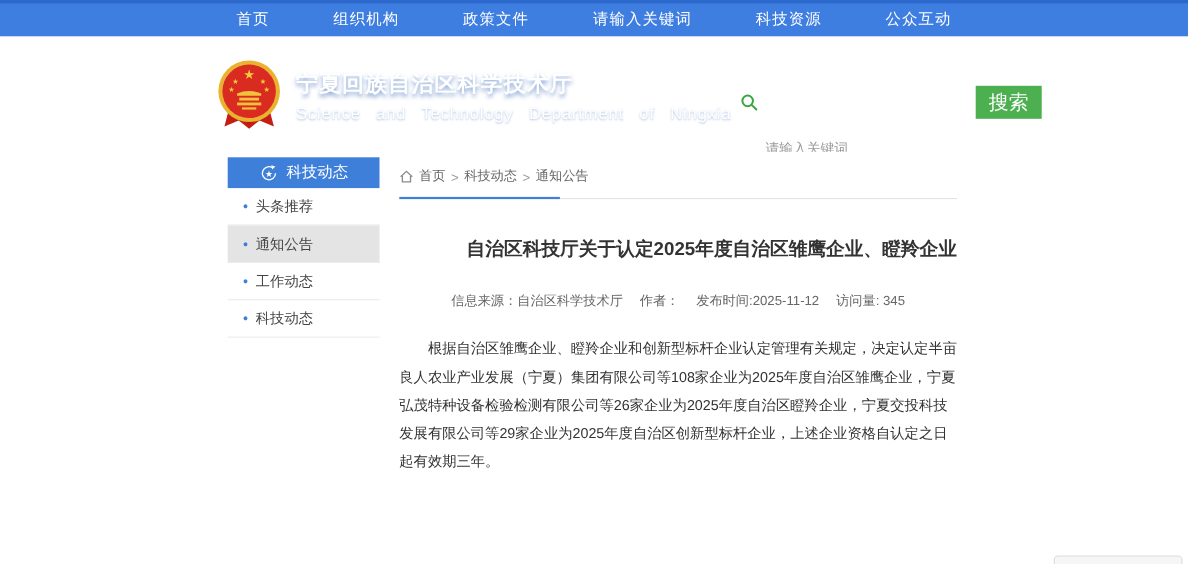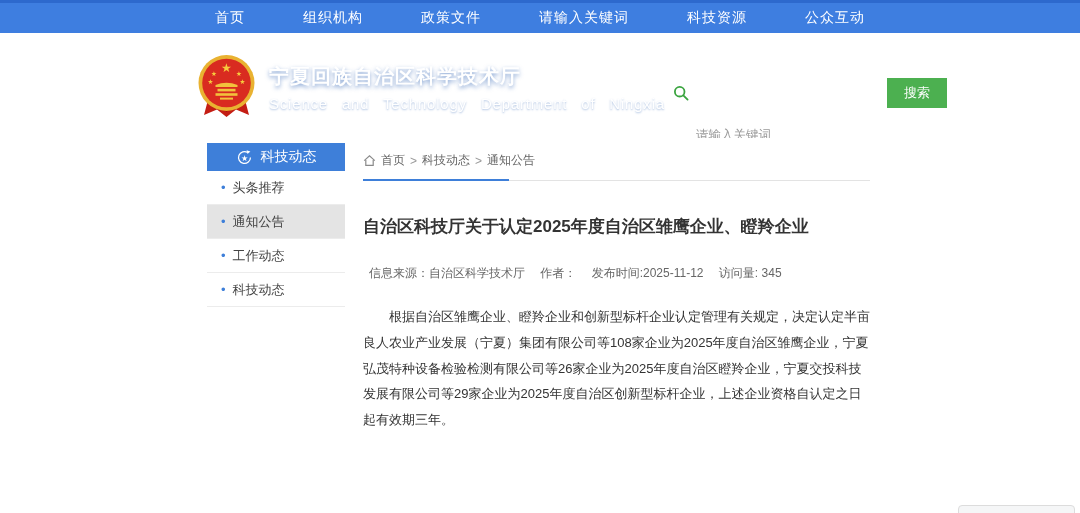--- a/index.html
+++ b/index.html
@@ -37,21 +37,21 @@
   .header-right { width:282px; }
   .header-meta { display:flex; justify-content:space-between; color:#fff; font-size:12px; white-space:nowrap; }
   .lang-links a { color:#fff; text-decoration:none; margin-left:7px; cursor:pointer; }
   .searchbar { margin-top:10px; height:30px; display:flex; position:relative; }
   .searchbar input { width:222px; height:30px; border:none; outline:none;
                      padding:0 8px 0 31px; font-size:12.5px; color:#555;
                      font-family:"Liberation Sans","DejaVu Sans",sans-serif;margin-top:42px; }
   .searchbar input::placeholder { color:#999; }
   .search-icon { position:absolute; left:8px; top:7px; width:16px; height:16px; }
   .searchbar button { width:60px; height:30px; border:none; background:#4cb050; color:#fff;
-                      font-size:13px; cursor:pointer; font-family:inherit; }
+                      font-size:18px; cursor:pointer; font-family:inherit; }
 
   
   .main-panel { position:relative; z-index:2; width:690px; height:375px; margin:0 auto;
                 background:#fff; display:flex; overflow:hidden; }
 
   
   .sidebar { width:138px; margin:5px 0 0 12px; flex:0 0 auto; }
   .sidebar-header { height:28px; background:#3e7fd9; color:#fff; font-size:14px;
                     display:flex; align-items:center; justify-content:center; gap:8px; }
   .sidebar-menu { list-style:none; }
@@ -61,23 +61,23 @@
   .dot { color:#3e7fd9; margin-right:7px; font-size:13px; }
 
   
   .content { flex:1; margin:6px 15px 0 18px; }
   .breadcrumb { position:relative; display:flex; align-items:center; gap:5px;
                 font-size:12px; color:#666; padding:8px 0 11px 0; border-bottom:1px solid #e3e3e3; }
   .breadcrumb a { color:#666; text-decoration:none; cursor:pointer; }
   .breadcrumb .sep { color:#999; }
   .breadcrumb::after { content:""; position:absolute; left:0; bottom:-1px;
                        width:146px; height:2px; background:#3e7fd9; }
-  .article-title { margin-top:30px; text-align:left; font-size:17px; font-weight:bold;
+  .article-title { margin-top:30px; text-align:right; font-size:17px; font-weight:bold;
                    color:#333; line-height:1.85; }
-  .meta { margin-top:23px; text-align:left; font-size:12px; color:#666; }
+  .meta { margin-top:23px; text-align:center; font-size:12px; color:#666; }
   .meta span { margin:0 6px; }
   .body-text { margin-top:22px; font-size:13px; color:#333; line-height:1.97; }
   .body-text p { text-indent:2em; }
 
   
   .corner-widget { position:absolute; z-index:3; left:958px; top:505px; width:117px; height:40px;
                    background:#f5f6f7; border:1px solid #dcdcdc; border-radius:4px; }
 </style>
 </head>
 <body>

